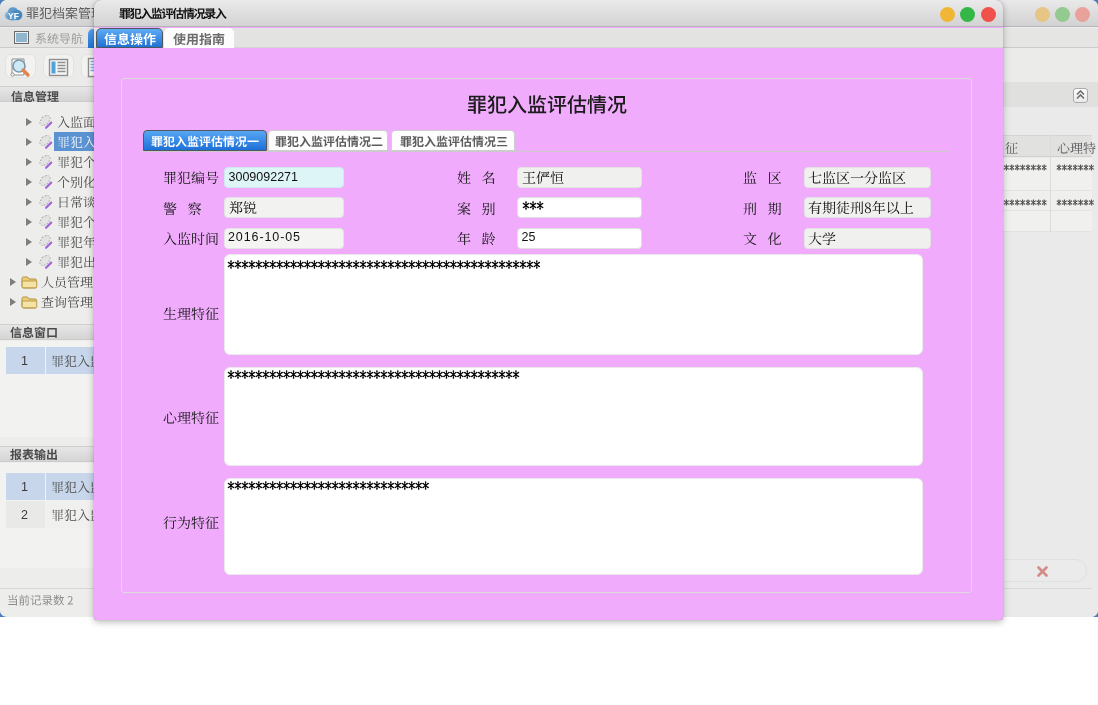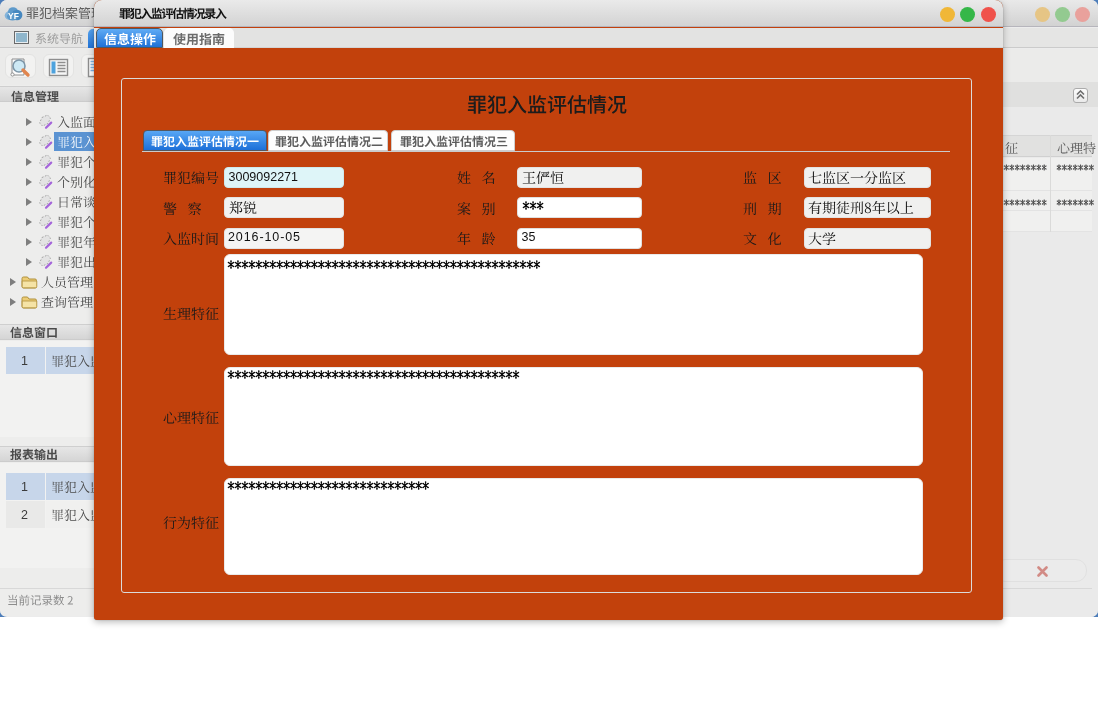--- a/index.html
+++ b/index.html
@@ -15,21 +15,21 @@
   background:#e5e5e4; border-bottom:1px solid #cbcbcb; }
 #toolbar { position:absolute; left:0; top:49px; width:1098px; height:36px; background:#ebebea; }
 .toolbtn { position:absolute; top:54px; width:31px; height:24px; background:#f2f2f1;
   border:1px solid #e3e3e2; border-radius:6px; }
 .sidehead { position:absolute; left:0; width:218px; height:16px;
   background:linear-gradient(#e6e6e6,#d5d5d5); border-top:1px solid #cfcfcf; border-bottom:1px solid #cccccc; }
 .arrow { position:absolute; width:0; height:0; border-top:4px solid transparent;
   border-bottom:4px solid transparent; border-left:6px solid #7e7e7e; }
 #mainarea { position:absolute; left:218px; top:85px; right:0; bottom:0; background:#eaeaea; }
 #modal { position:absolute; left:94px; top:0; width:909px; height:620px;
-  background:#c2410c; border-radius:8px 8px 3px 3px;
+  background:#f0abfc; border-radius:8px 8px 3px 3px;
   box-shadow:0 2px 7px rgba(0,0,0,0.28), 0 0 1px rgba(0,0,0,0.4); }
 #mtitle { position:absolute; left:0; top:0; width:909px; height:27px;
   background:linear-gradient(#eaeaea,#d3d3d3); border-bottom:1px solid #b6b5bc; border-radius:8px 8px 0 0; }
 #mtabrow { position:absolute; left:0; top:28px; width:909px; height:20px; background:#e3e3e2; border-bottom:1px solid #d4d4d4; }
 .mtab { position:absolute; top:28.4px; height:20px; border-radius:5px 5px 0 0; }
 #panel { position:absolute; left:27px; top:78px; width:851px; height:515px;
   border:1px solid #dbdbdb; border-radius:3px; }
 .itab { position:absolute; height:21px; border-radius:4px 4px 0 0; }
 .inp { position:absolute; height:21px; border-radius:4px; border:1px solid #e3e3e3; }
 .ta { position:absolute; left:129.5px; width:699px; background:#fff; border:1px solid #eaeaea; border-radius:6px; }
@@ -318,21 +318,21 @@
 <div class="inp" style="left:709.5px;top:166.5px;width:127.5px;background:#f0f0ef;border-color:#e3e3e3"></div>
 <div class="inp" style="left:709.5px;top:197.2px;width:127.5px;background:#f0f0ef;border-color:#e3e3e3"></div>
 <div class="inp" style="left:709.5px;top:227.6px;width:127.5px;background:#f0f0ef;border-color:#e3e3e3"></div>
   <div class="val" style="left:134.5px;top:170px">3009092271</div>
   <svg class="abs" style="left:427.6px;top:200.5px" width="22" height="9" viewBox="-4 -4.5 22 9">
       <use href="#st" x="0.00"></use>
       <use href="#st" x="7.05"></use>
       <use href="#st" x="14.10"></use>
     </svg>
   <div class="val" style="left:134px;top:230px;letter-spacing:0.9px">2016-10-05</div>
-  <div class="val" style="left:427.5px;top:230px">35</div>
+  <div class="val" style="left:427.5px;top:230px">25</div>
   <div class="ta" style="top:254px;height:101px"></div>
   <div class="ta" style="top:366.5px;height:99px"></div>
   <div class="ta" style="top:478px;height:97px"></div>
   <svg class="abs" style="left:133.2px;top:260.3px" width="314" height="9" viewBox="-4 -4.5 314 9">
       <use href="#st" x="0.00"></use>
       <use href="#st" x="6.95"></use>
       <use href="#st" x="13.90"></use>
       <use href="#st" x="20.85"></use>
       <use href="#st" x="27.80"></use>
       <use href="#st" x="34.75"></use>

